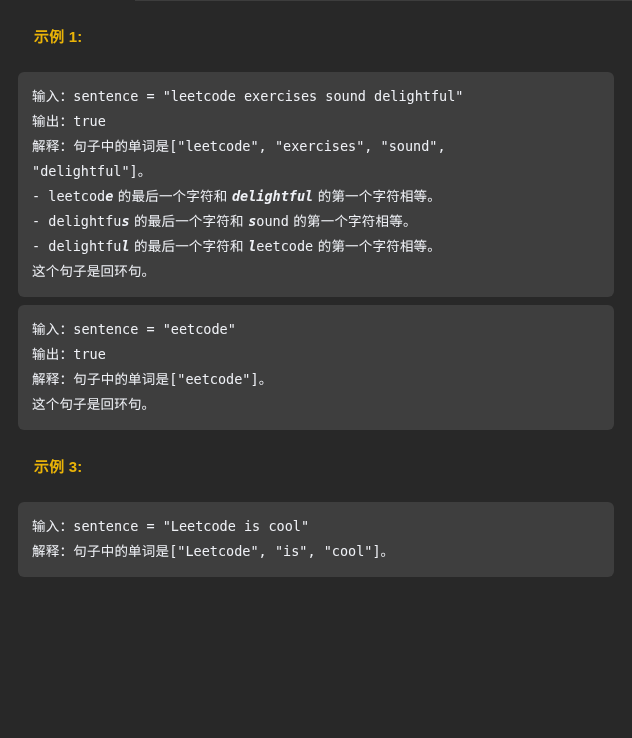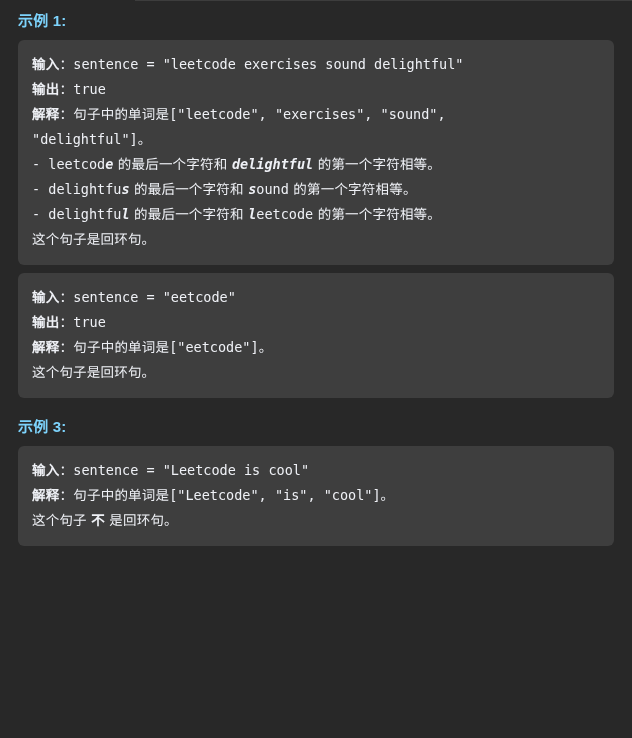--- a/index.html
+++ b/index.html
@@ -33,23 +33,23 @@
   }
 
   .example-block {
     margin: 0;
   }
 
   .example-heading {
     font-family: "Liberation Sans", "DejaVu Sans", sans-serif;
     font-size: 15px;
     font-weight: 700;
-    color: #7dd3fc;
+    color: #eab308;
     line-height: 1.4;
-    margin: 0;
+    margin: 16px;
     padding: 10px 0 9px 0;
     letter-spacing: 0.2px;
   }
 
   .example-pre {
     background: #3e3e3e;
     border-radius: 6px;
     padding: 12px 14px 13px 14px;
     margin: 0 0 8px 0;
     font-family: "DejaVu Sans Mono", "Liberation Mono", monospace;
@@ -60,21 +60,21 @@
     word-break: break-word;
   }
 
   .pre-line {
     display: block;
   }
 
   
   .kv-label {
     font-family: "DejaVu Sans", "Liberation Sans", sans-serif;
-    font-weight: 700;
+    font-weight: 400;
     letter-spacing: 0.3px;
   }
 
   
   .cjk {
     font-family: "DejaVu Sans", "Liberation Sans", sans-serif;
     letter-spacing: 0.2px;
   }
 
   
@@ -129,17 +129,16 @@
         <span class="pre-line"><span class="cjk">这个句子是回环句。</span></span>
       </pre>
   </section>
 
   <section class="example-block">
     <p class="example-heading">示例 3:</p>
 
     <pre class="example-pre">
         <span class="pre-line"><span class="kv-label">输入</span><span class="cjk">：</span><span class="code">sentence = "Leetcode is cool"</span></span>
         <span class="pre-line"><span class="kv-label">解释</span><span class="cjk">：</span><span class="cjk">句子中的单词是</span><span class="code">["Leetcode", "is", "cool"]</span><span class="cjk">。</span></span>
-        <span class="pre-line"><span class="cjk">这个句子 </span><span class="strong">不</span><span class="cjk"> 是回环句。</span></span>
       </pre>
   </section>
 
 </div>
 
 </body></html>

